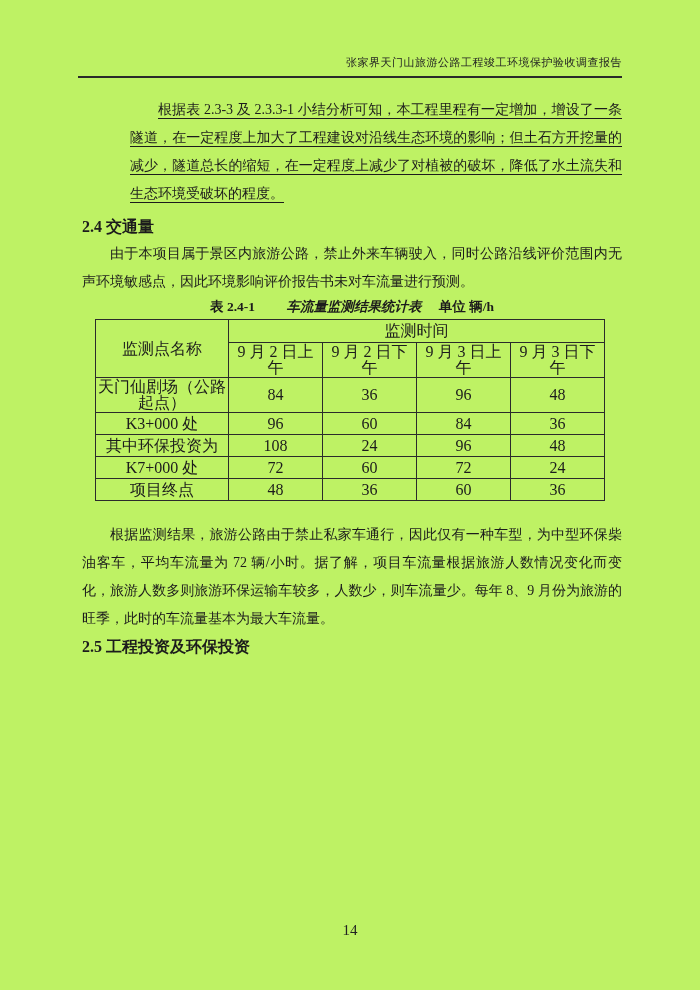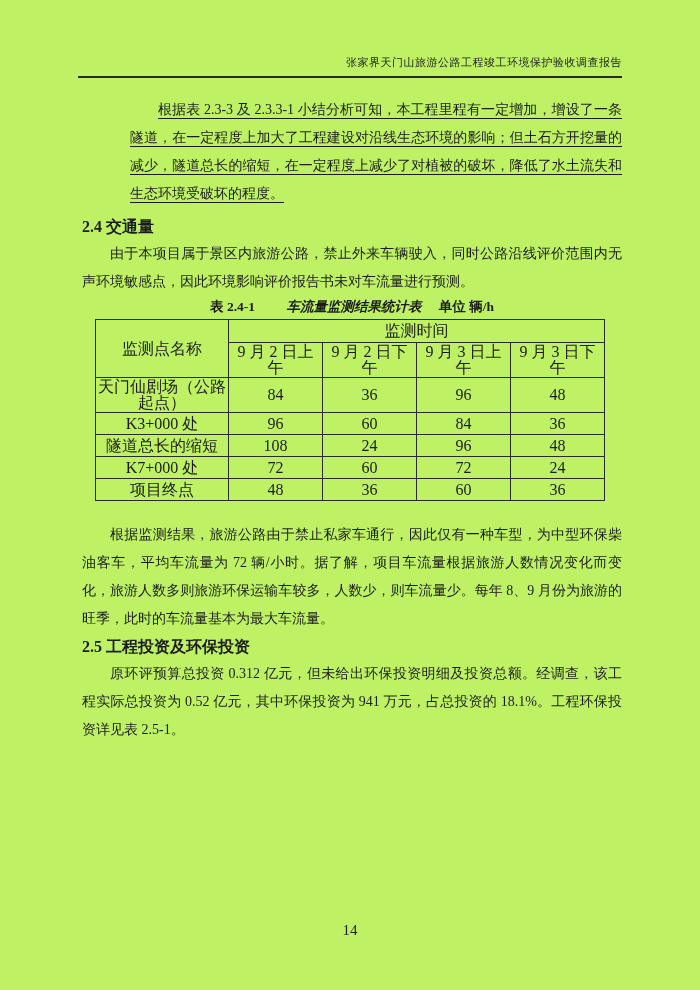--- a/index.html
+++ b/index.html
@@ -164,21 +164,21 @@
           <td>48</td>
         </tr>
         <tr class="trow-std">
           <td>K3+000 处</td>
           <td>96</td>
           <td>60</td>
           <td>84</td>
           <td>36</td>
         </tr>
         <tr class="trow-std">
-          <td>隧道总长的缩短</td>
+          <td>其中环保投资为</td>
           <td>108</td>
           <td>24</td>
           <td>96</td>
           <td>48</td>
         </tr>
         <tr class="trow-std">
           <td>K7+000 处</td>
           <td>72</td>
           <td>60</td>
           <td>72</td>
@@ -191,19 +191,18 @@
           <td>60</td>
           <td>36</td>
         </tr>
       </tbody>
     </table>
 
     <p class="para mt20">根据监测结果，旅游公路由于禁止私家车通行，因此仅有一种车型，为中型环保柴油客车，平均车流量为 72 辆/小时。据了解，项目车流量根据旅游人数情况变化而变化，旅游人数多则旅游环保运输车较多，人数少，则车流量少。每年 8、9 月份为旅游的旺季，此时的车流量基本为最大车流量。</p>
 
     <h2 class="h-major h-25">2.5  工程投资及环保投资</h2>
 
-    <p class="para mt3">原环评预算总投资 0.312 亿元，但未给出环保投资明细及投资总额。经调查，该工程实际总投资为 0.52 亿元，其中环保投资为 941 万元，占总投资的 18.1%。工程环保投资详见表 2.5-1。</p>
 
   </div>
 
   <div class="page-number">14</div>
 
 </div>
 
 </body></html>

